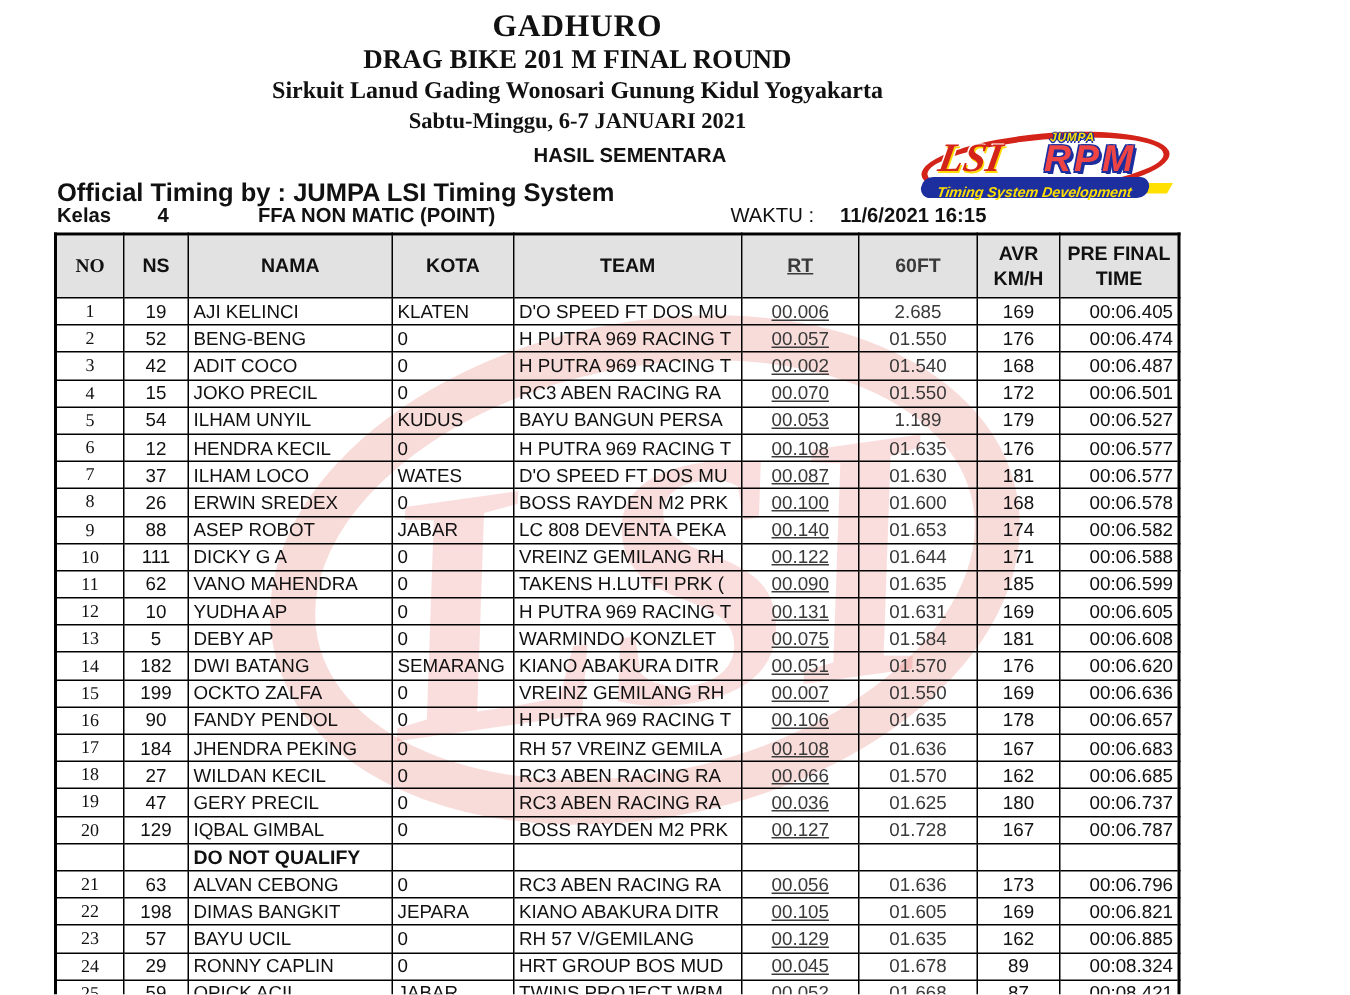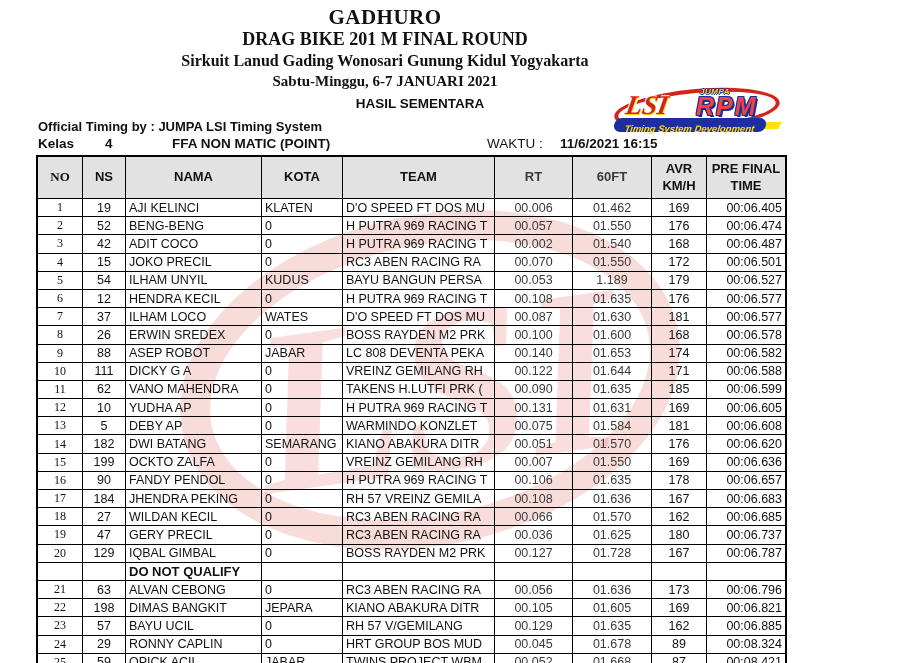--- a/index.html
+++ b/index.html
@@ -9,21 +9,21 @@
   
   .titles{position:absolute;left:0;top:0;width:770px;text-align:center;
           font-family:"Liberation Serif",serif;font-weight:bold;}
   .t1{position:absolute;left:0;top:5px;width:100%;font-size:21px;letter-spacing:.5px;}
   .t2{position:absolute;left:0;top:29px;width:100%;font-size:18px;}
   .t3{position:absolute;left:0;top:52px;width:100%;font-size:16px;}
   .t4{position:absolute;left:0;top:73px;width:100%;font-size:15px;}
   .hasil{position:absolute;left:0;top:96px;width:840px;text-align:center;
          font-size:13.5px;font-weight:bold;}
 
-  .timing-line{position:absolute;left:38px;top:119px;font-size:13px;font-weight:bold;}
+  .timing-line{position:absolute;left:38px;top:119px;font-size:17px;font-weight:bold;}
   .kelas-label{position:absolute;left:38px;top:136px;font-size:13.5px;font-weight:bold;}
   .kelas-num{position:absolute;left:105px;top:136px;font-size:13.5px;font-weight:bold;}
   .kelas-name{position:absolute;left:140px;top:136px;font-size:13.5px;font-weight:bold;margin-left:32px;}
   .waktu-label{position:absolute;left:487px;top:136px;font-size:13.5px;font-weight:normal;}
   .waktu-value{position:absolute;left:560px;top:136px;font-size:13.5px;font-weight:bold;}
 
   
   .watermark{position:absolute;left:150px;top:175px;width:560px;height:420px;z-index:0;
              pointer-events:none;}
 
@@ -57,21 +57,21 @@
                 white-space:nowrap;background:transparent;}
   table.results{border:2px solid #000;}
   table.results thead th{background:#E2E2E2;font-weight:bold;font-size:13px;height:41px;
                 text-align:center;padding:0;line-height:1.25;}
   table.results tbody td{height:17.2px;}
   .c-no{width:44px;text-align:center;font-family:"Liberation Serif",serif;font-size:12px;}
   .c-ns{width:42px;text-align:center;}
   .c-nama{width:135px;text-align:left;}
   .c-kota{width:80px;text-align:left;}
   .c-team{width:151px;text-align:left;margin-left:16px;}
-  .c-rt{width:77px;text-align:center;color:#3a3a3a;}
+  .c-rt{width:77px;text-align:center;color:#3a3a3a;text-decoration:underline;}
   .c-ft60{width:78px;text-align:center;color:#3a3a3a;margin-top:13px;}
   .c-avr{width:54px;text-align:center;}
   .c-time{width:78px;text-align:right;}
   td.dnq{font-weight:bold;font-size:13px;}
 </style>
 </head>
 <body>
 
 <div id="page">
 
@@ -129,21 +129,21 @@
       </tr>
     </thead>
     <tbody>
         <tr>
           <td class="c-no">1</td>
           <td class="c-ns">19</td>
           <td class="c-nama">AJI KELINCI</td>
           <td class="c-kota">KLATEN</td>
           <td class="c-team">D'O SPEED FT DOS MU</td>
           <td class="c-rt">00.006</td>
-          <td class="c-ft60">01.462</td>
+          <td class="c-ft60">2.685</td>
           <td class="c-avr">169</td>
           <td class="c-time">00:06.405</td>
         </tr>
         <tr>
           <td class="c-no">2</td>
           <td class="c-ns">52</td>
           <td class="c-nama">BENG-BENG</td>
           <td class="c-kota">0</td>
           <td class="c-team">H PUTRA 969 RACING T</td>
           <td class="c-rt">00.057</td>

